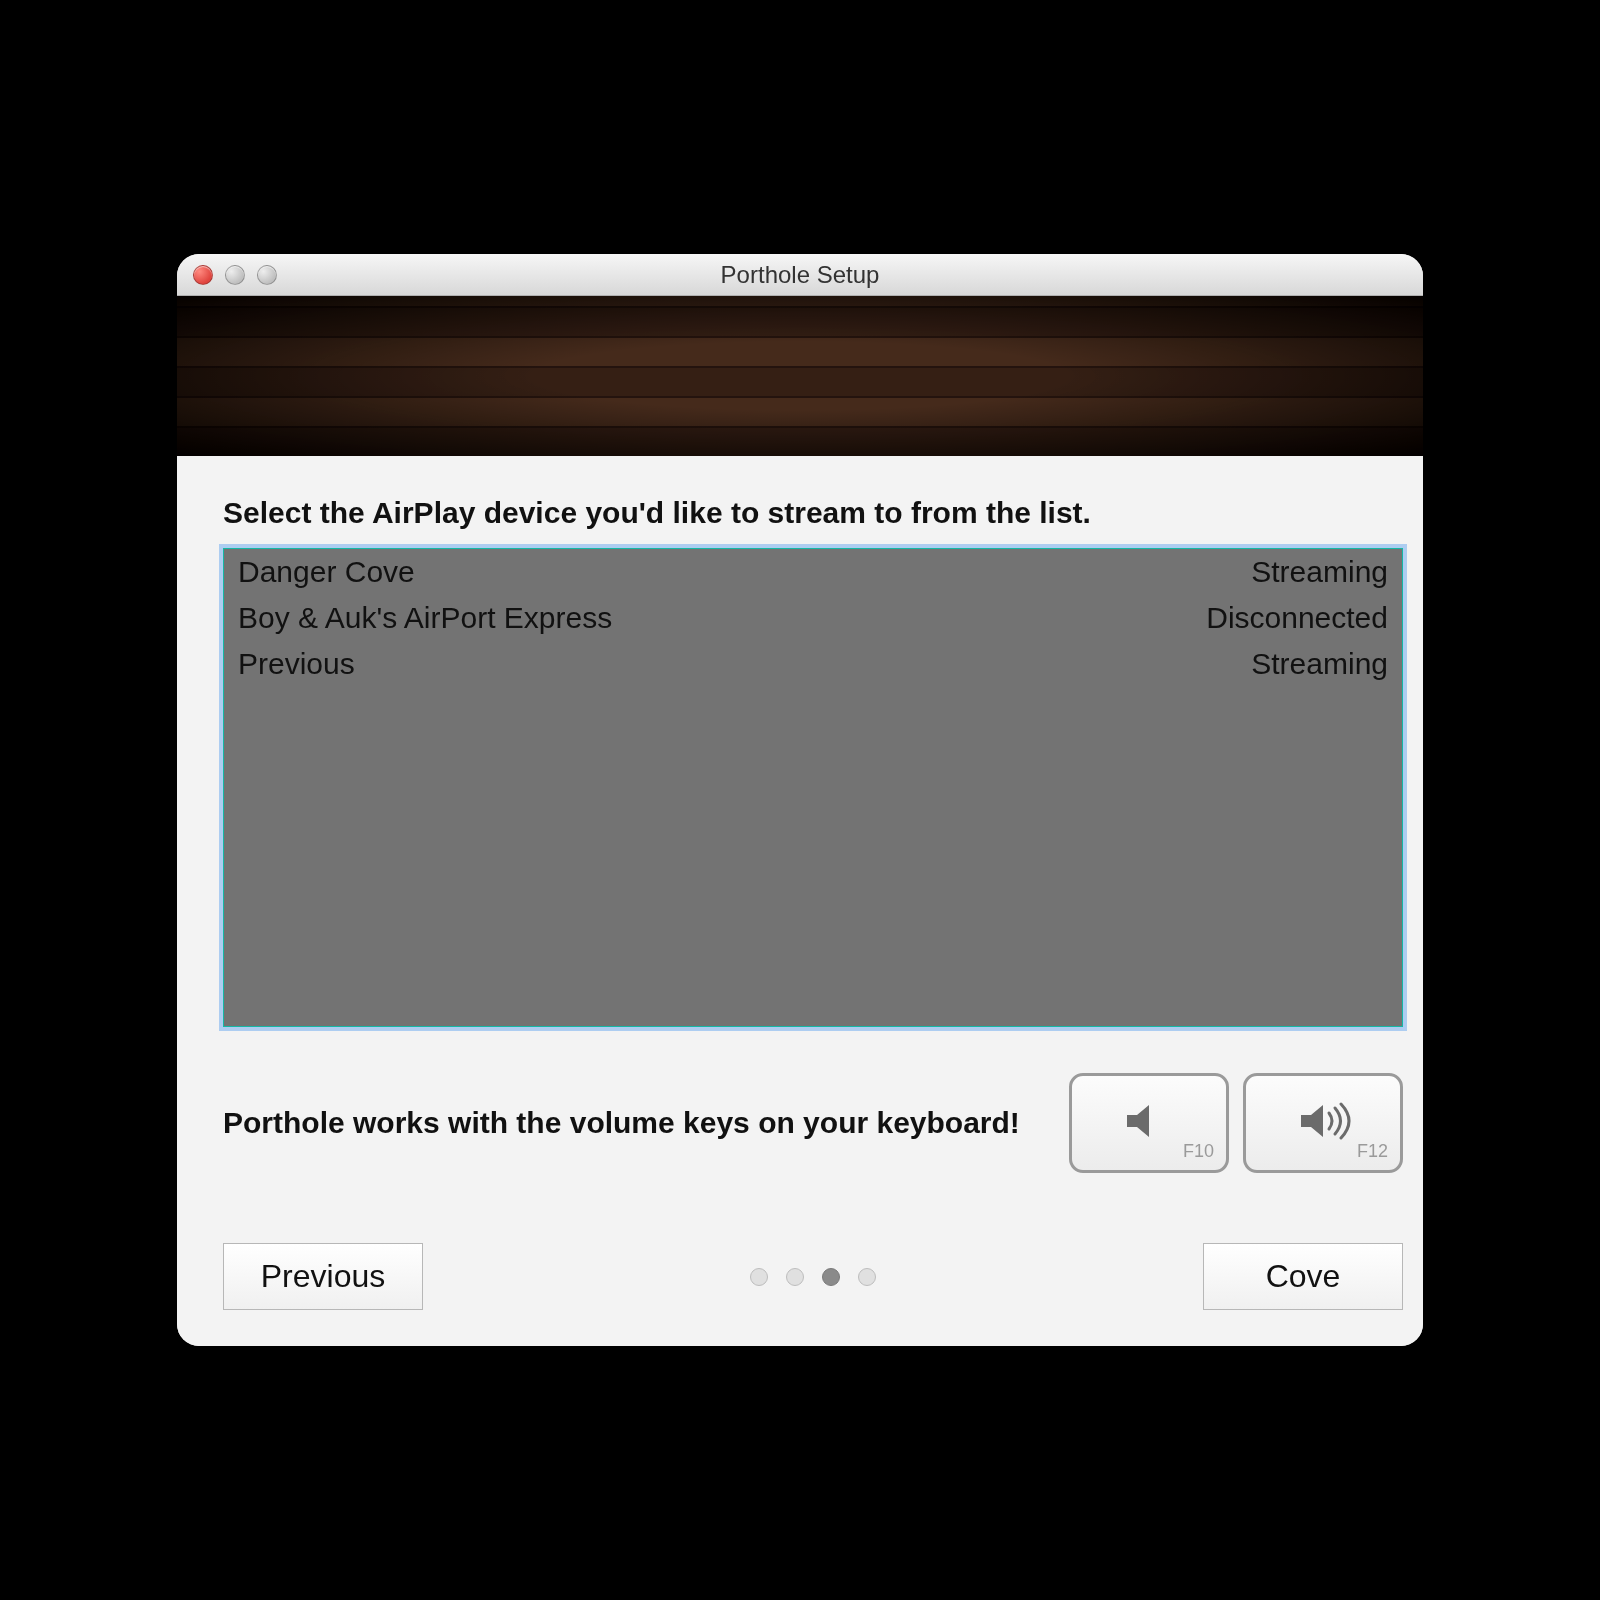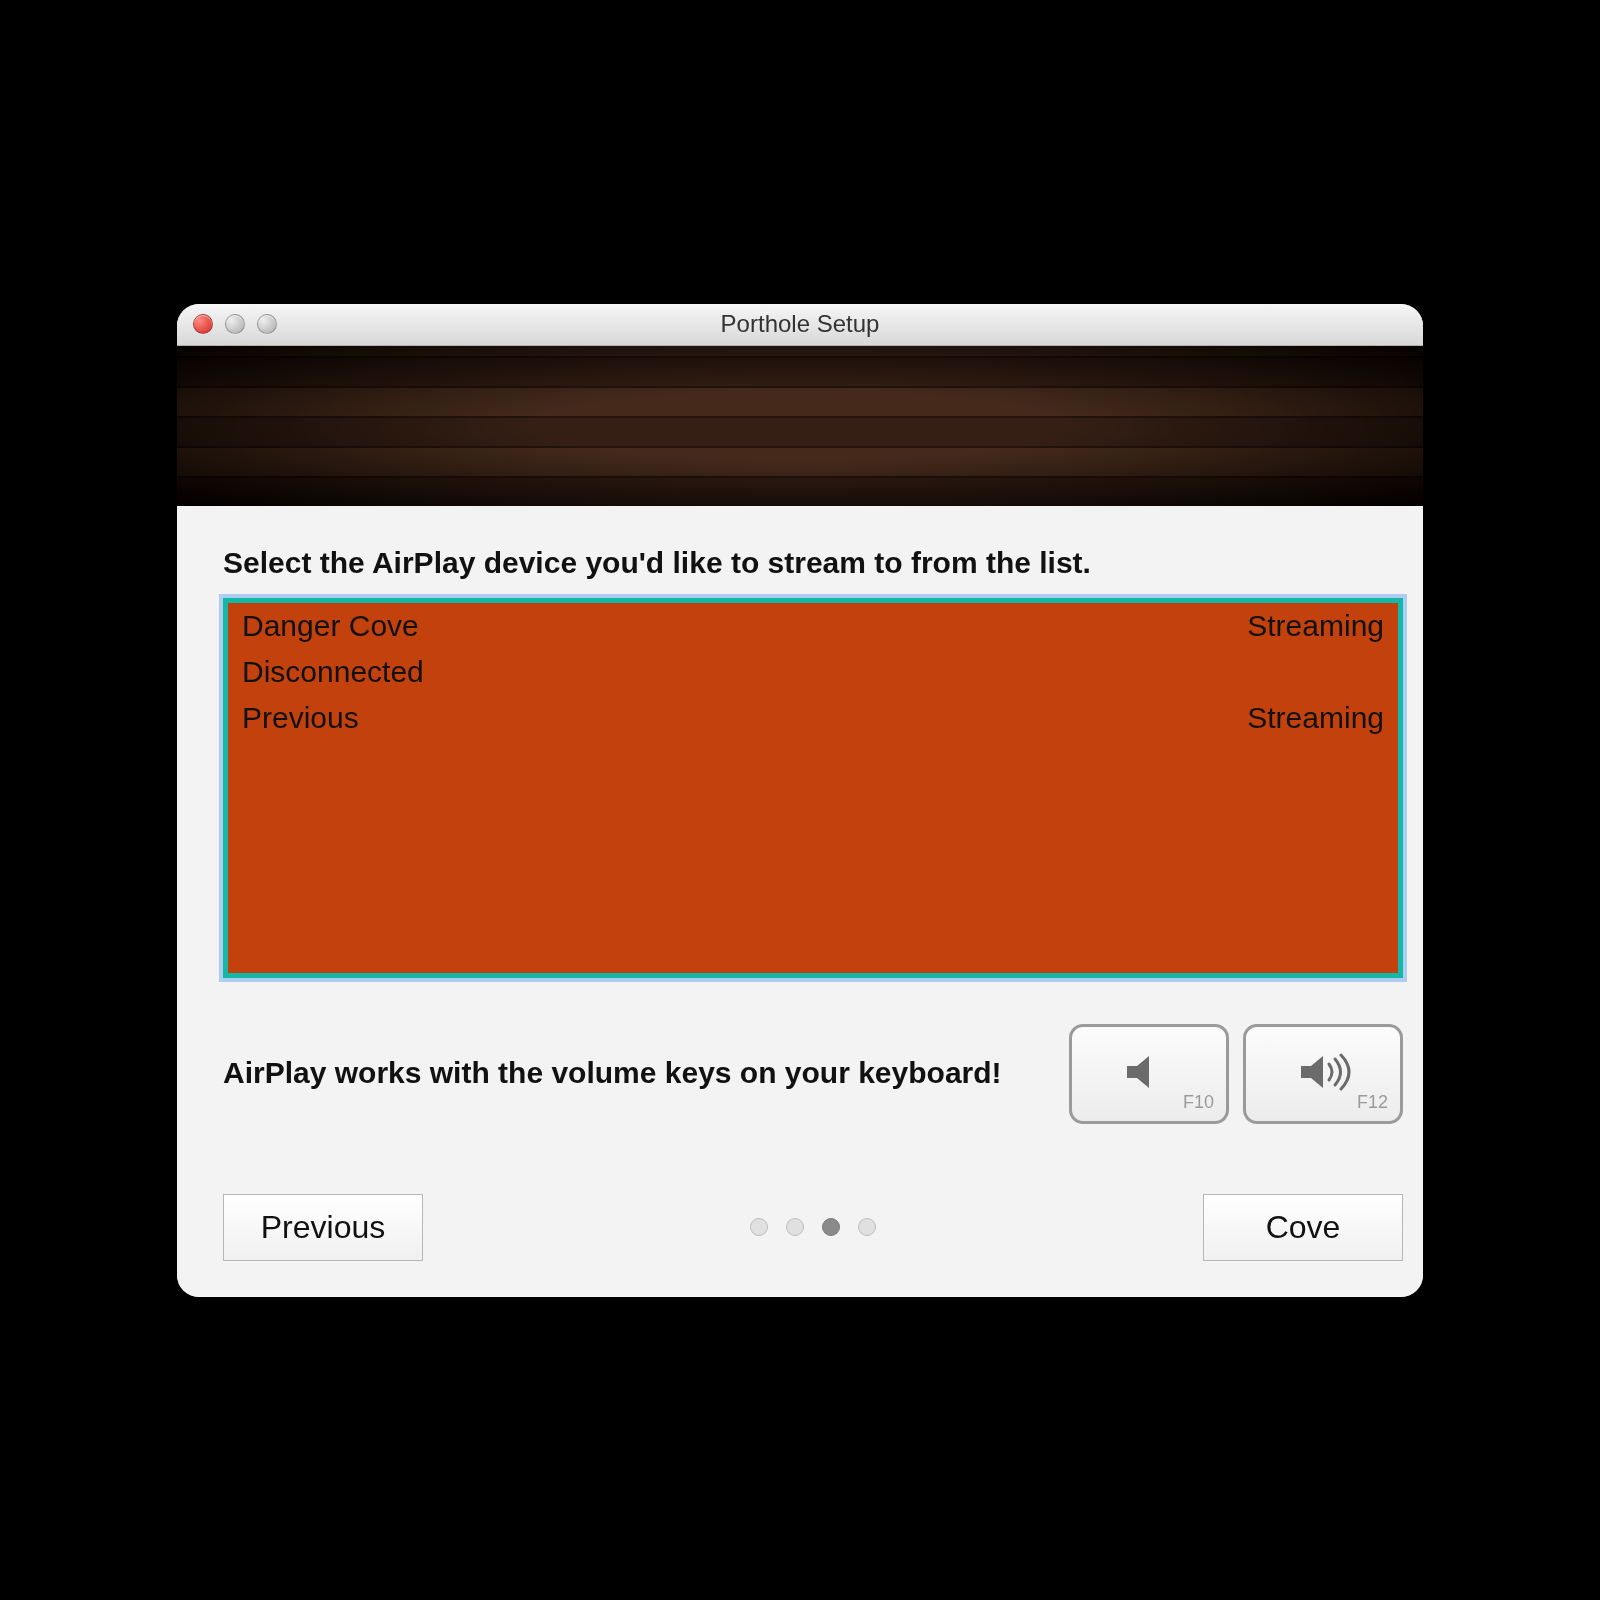--- a/index.html
+++ b/index.html
@@ -69,24 +69,24 @@
     background: #f3f3f3;
     padding: 40px 20px 36px 46px;
   }
   .prompt {
     font-size: 30px;
     font-weight: 600;
     color: #111;
     margin-bottom: 18px;
   }
   .listbox {
-    background: #c2410c;
-    border: 5px solid #14b8a6;
+    background: #737373;
+    border: 1px solid #14b8a6;
     box-shadow: 0 0 0 4px rgba(88,160,240,0.45);
-    height: 380px;
+    height: 479px;
     overflow: hidden;
   }
   .list-row {
     display: flex;
     justify-content: space-between;
     padding: 6px 14px;
     font-size: 30px;
     color: #111;
   }
   .list-row .name  { }
@@ -180,30 +180,31 @@
     <div class="content">
 
       <div class="prompt">Select the AirPlay device you'd like to stream to from the list.</div>
 
       <div class="listbox">
         <div class="list-row">
           <span class="name">Danger Cove</span>
           <span class="status">Streaming</span>
         </div>
         <div class="list-row">
+          <span class="name">Boy &amp; Auk's AirPort Express</span>
           <span class="status">Disconnected</span>
         </div>
         <div class="list-row">
           <span class="name">Previous</span>
           <span class="status">Streaming</span>
         </div>
       </div>
 
       <div class="below">
-        <div class="hint">AirPlay works with the volume keys on your keyboard!</div>
+        <div class="hint">Porthole works with the volume keys on your keyboard!</div>
         <div class="keys">
           <div class="key">
             <span>
               <svg viewBox="0 0 56 40">
                 <path class="speaker" d="M6 14 h10 l12 -10 v32 l-12 -10 h-10 z"></path>
               </svg>
             </span>
             <span class="flab">F10</span>
           </div>
           <div class="key">

